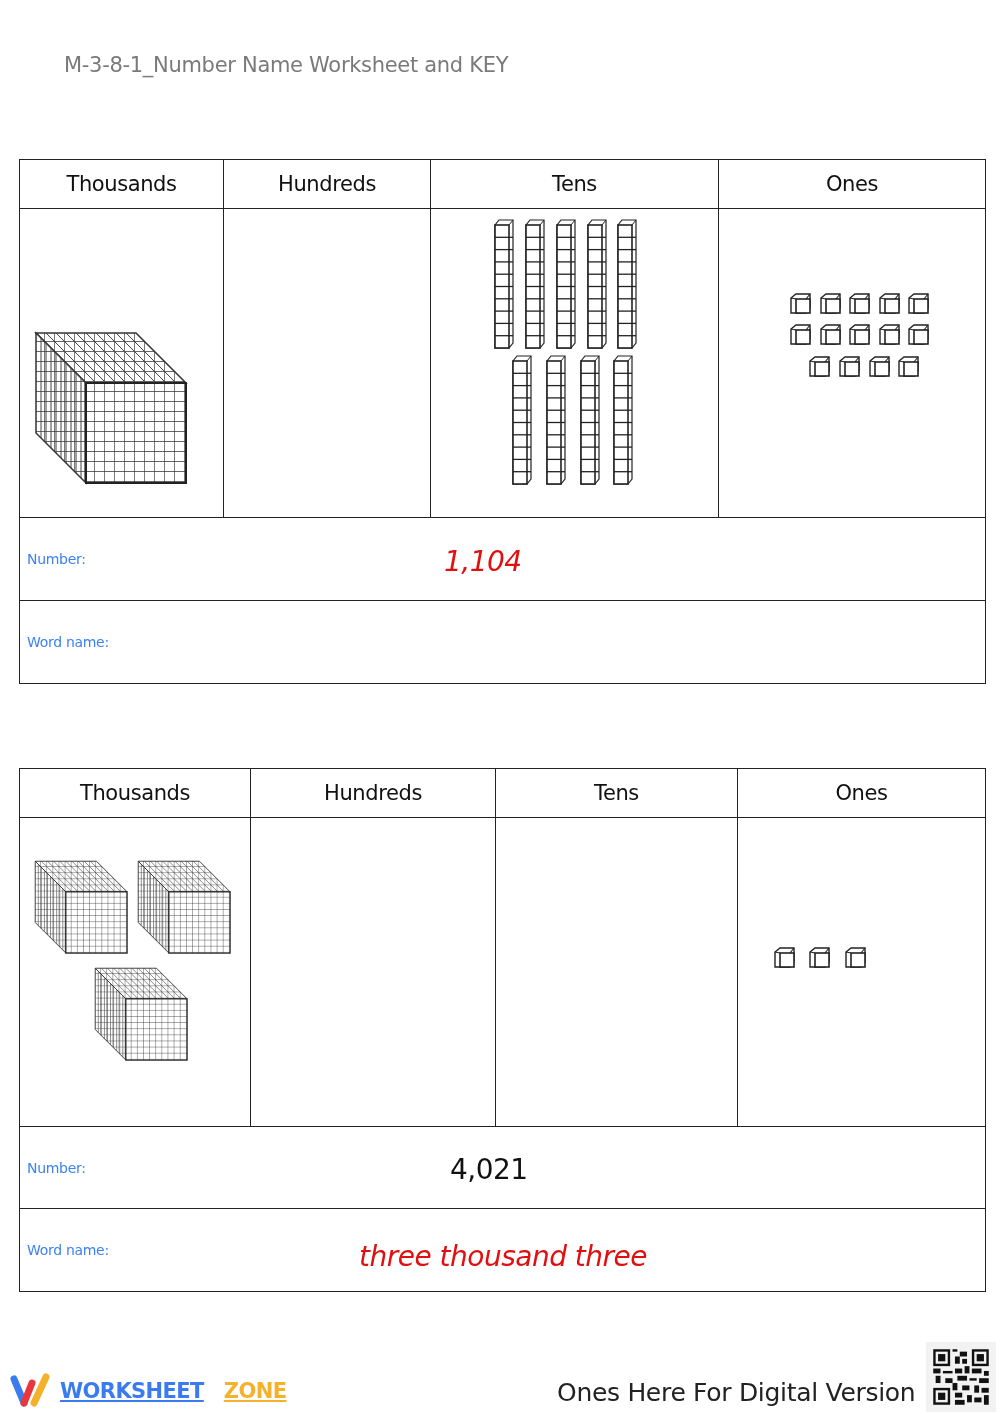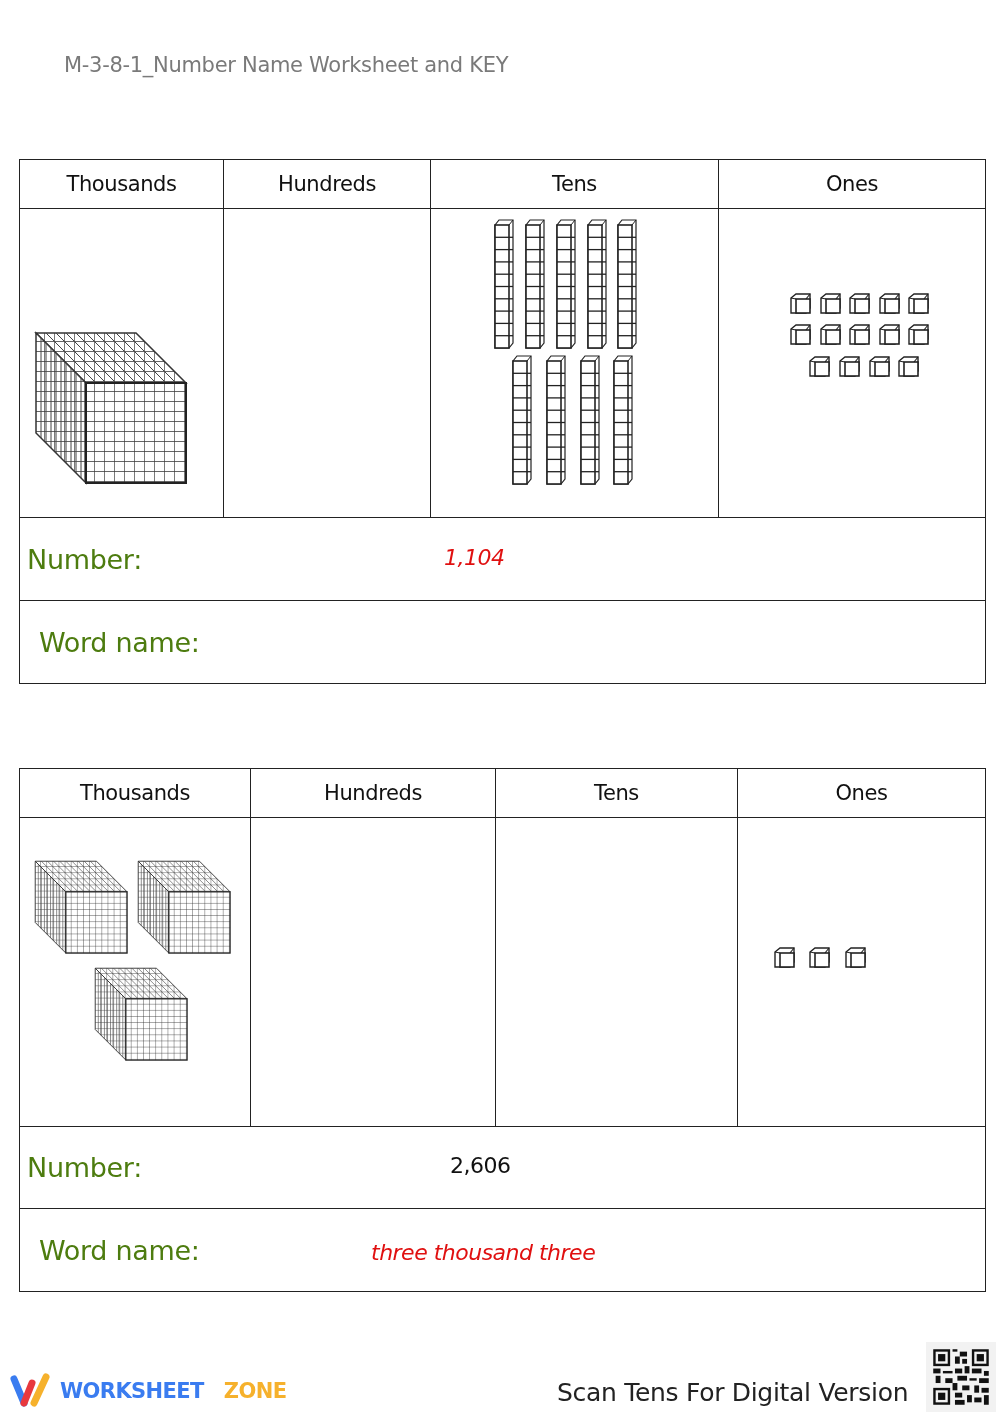--- a/index.html
+++ b/index.html
@@ -2,33 +2,33 @@
 <html><head>
 <meta charset="utf-8">
 <style>
   html, body { margin: 0; padding: 0; background: #ffffff; }
   body { width: 1000px; height: 1414px; position: relative; overflow: hidden;
          font-family: "DejaVu Sans", "Liberation Sans", sans-serif; color: #111; }
   .doc-title { position: absolute; left: 64px; top: 53px; font-size: 21px; color: #7a7a7a;
                font-family: "DejaVu Sans", sans-serif; letter-spacing: -0.3px; }
   .pv-table { position: absolute; left: 19px; width: 967px; border: 1.5px solid #222; box-sizing: border-box; }
   .pv-row { position: relative; display: flex; border-bottom: 1.5px solid #222; box-sizing: border-box; }
-  .pv-row:last-child { border-bottom: none; margin-left: 12px; }
+  .pv-row:last-child { border-bottom: none; }
   .pv-cell { box-sizing: border-box; border-right: 1.5px solid #222; position: relative; }
   .pv-cell:last-child { border-right: none; }
   .hdr .pv-cell { display: flex; align-items: center; justify-content: center;
                   font-size: 21px; color: #111; letter-spacing: -0.4px; }
   .full-row { padding-left: 7px; display: flex; align-items: center; position: relative; }
-  .row-label { font-size: 27px; color: #4d7c0f; letter-spacing: -0.3px; }
-  .answer { position: absolute; font-size: 22px; letter-spacing: -0.5px; }
+  .row-label { font-size: 14px; color: #3b82f6; letter-spacing: -0.3px; }
+  .answer { position: absolute; font-size: 28px; letter-spacing: -0.5px; }
   .answer.red { color: #e01010; font-style: italic; }
   .answer.black { color: #111; }
   svg { display: block; }
   .footer-logo { position: absolute; left: 8px; top: 1373px; display: flex; align-items: center; }
-  .brand-text { font-family: "DejaVu Sans", sans-serif; font-weight: bold; font-size: 21px; letter-spacing: -0.6px; margin-left: 8px; }
+  .brand-text { font-family: "DejaVu Sans", sans-serif; font-weight: bold; font-size: 21px; letter-spacing: -0.6px; margin-left: 8px; text-decoration: underline; }
   .brand-a { color: #3a7cf0; }
   .brand-b { color: #f6b12c; margin-left: 20px; }
   .scan-text { position: absolute; left: 557px; top: 1378px; font-size: 25px; color: #222;
                font-family: "DejaVu Sans", sans-serif; letter-spacing: -0.3px; }
   .qr { position: absolute; left: 926px; top: 1342px; width: 70px; height: 70px; background: #f2f2f2; }
 </style>
 </head>
 <body>
 
 <svg width="0" height="0" style="position:absolute">
@@ -217,39 +217,39 @@
       <svg style="position:absolute;left:71px;top:129px;" width="22" height="22">
           <use href="#unit-cube"></use>
         </svg>
       <svg style="position:absolute;left:107px;top:129px;" width="22" height="22">
           <use href="#unit-cube"></use>
         </svg>
     </div>
   </div>
   <div class="pv-row full-row" style="height:82px;">
     <span class="row-label">Number:</span>
-    <span class="answer black" style="left:430px;top:26px;">2,606</span>
+    <span class="answer black" style="left:430px;top:26px;">4,021</span>
   </div>
   <div class="pv-row full-row" style="height:82px;">
     <span class="row-label">Word name:</span>
     <span class="answer red" style="left:339px;top:31px;">three thousand three</span>
   </div>
 </div>
 
 <div class="footer-logo">
   <svg width="44" height="36" viewBox="0 0 44 36">
     <line x1="6" y1="6" x2="16" y2="30" stroke="#3a7cf0" stroke-width="7" stroke-linecap="round"></line>
     <line x1="16" y1="30" x2="24" y2="10" stroke="#e8383d" stroke-width="7" stroke-linecap="round"></line>
     <line x1="26" y1="30" x2="38" y2="4" stroke="#f6b12c" stroke-width="7" stroke-linecap="round"></line>
   </svg>
   <span class="brand-text brand-a">WORKSHEET</span>
   <span class="brand-text brand-b">ZONE</span>
 </div>
 
-<div class="scan-text">Scan Tens For Digital Version</div>
+<div class="scan-text">Ones Here For Digital Version</div>
 
 <div class="qr">
   <svg width="70" height="70" viewBox="0 0 29 29">
     <rect width="29" height="29" fill="#f2f2f2"></rect>
     <g fill="#111">
       <rect x="3" y="3" width="7" height="7"></rect>
         <rect x="4" y="4" width="5" height="5" fill="#f2f2f2"></rect>
         <rect x="5" y="5" width="3" height="3"></rect>
       <rect x="19" y="3" width="7" height="7"></rect>
         <rect x="20" y="4" width="5" height="5" fill="#f2f2f2"></rect>

